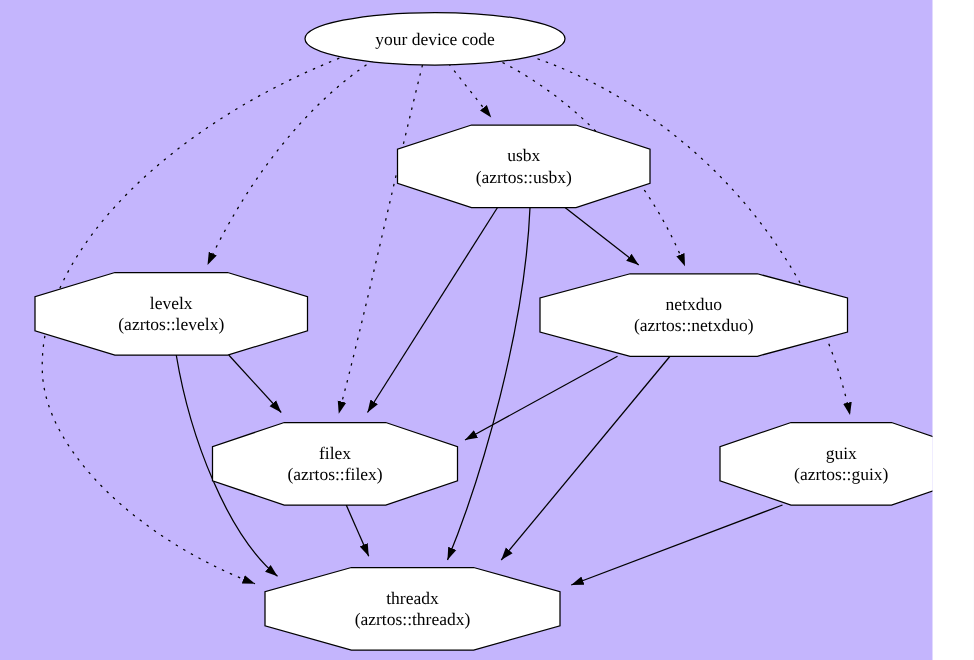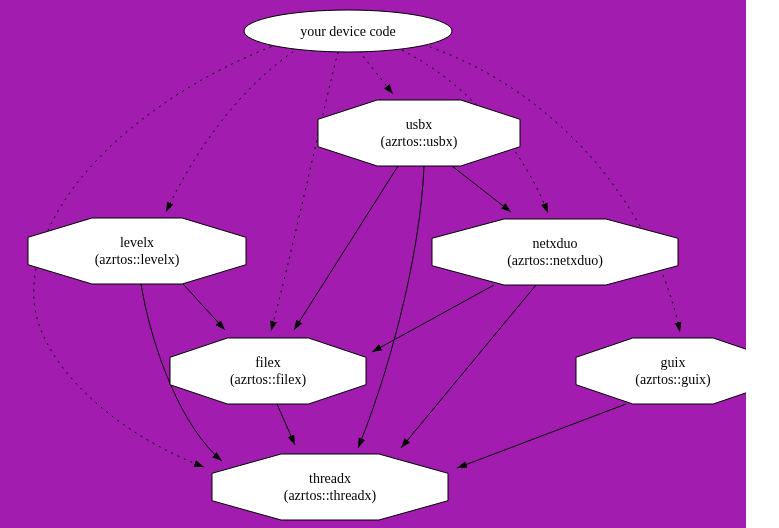--- a/index.html
+++ b/index.html
@@ -4,21 +4,21 @@
 <style>
   html, body {
     margin: 0;
     padding: 0;
     background: #ffffff;
   }
   .canvas {
     position: relative;
     width: 746px;
     height: 528px;
-    background: #a21caf;
+    background: #c4b5fd;
     overflow: hidden;
   }
   svg {
     display: block;
   }
   .edge {
     fill: none;
     stroke: #000000;
     stroke-width: 1;
   }

